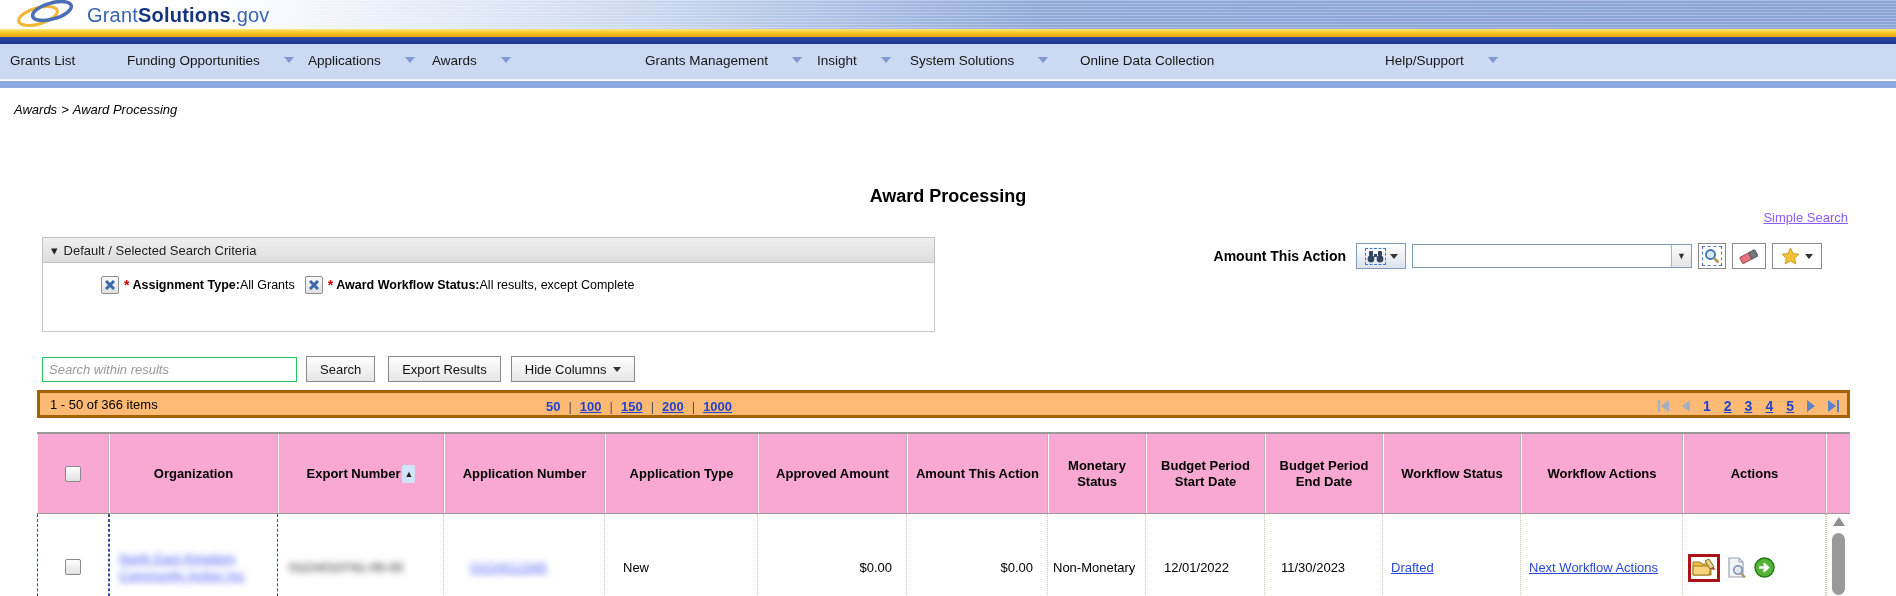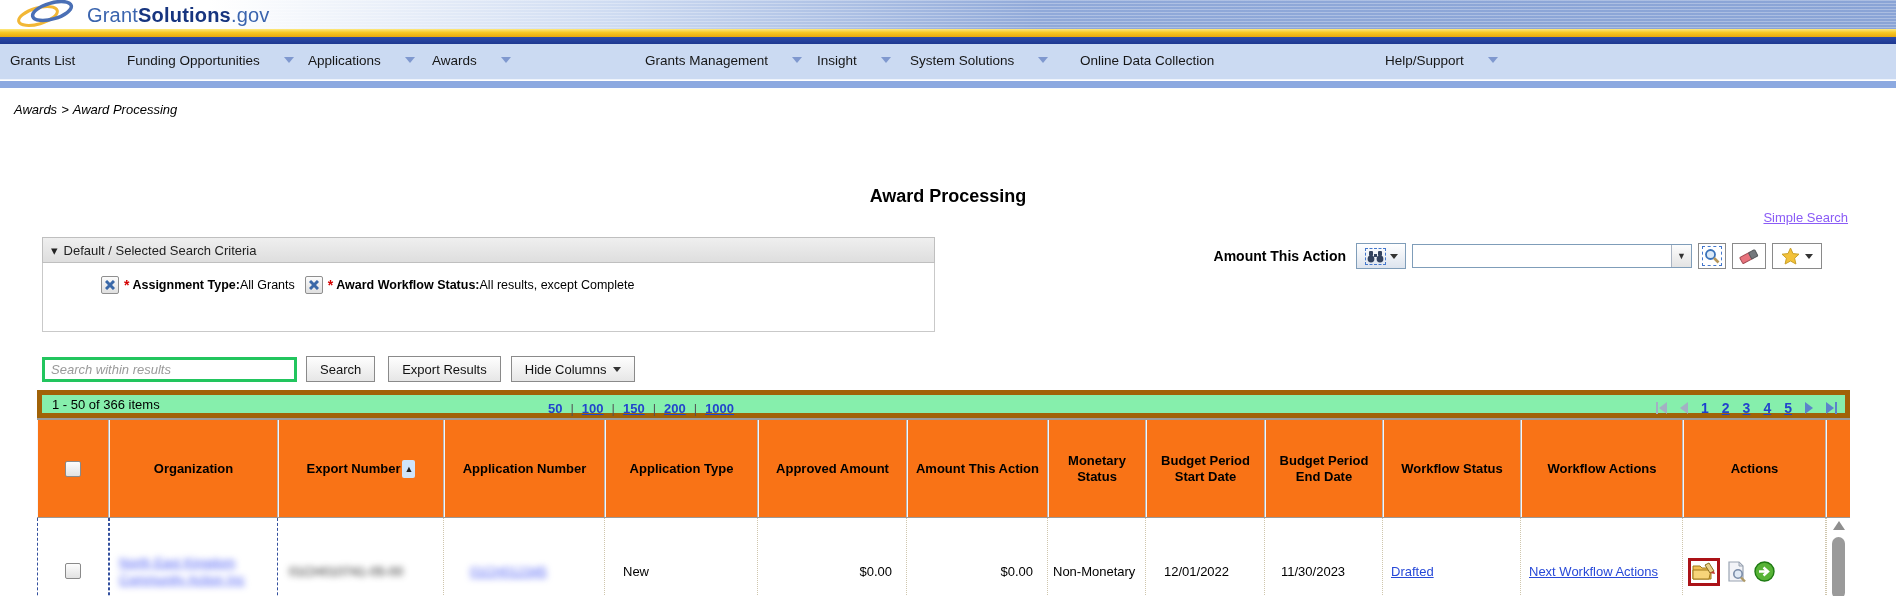--- a/index.html
+++ b/index.html
@@ -64,48 +64,48 @@
     background:linear-gradient(#fdfdfd,#e3e3e3); border-left:1px solid #aab4c2;
     display:flex; align-items:center; justify-content:center; font-size:9px; color:#333; cursor:pointer; }
   .icon-btn { height:26px; border:1px solid #8a8a8a; background:#fff; display:flex;
     align-items:center; justify-content:center; cursor:pointer; }
   .w28{width:28px;} .w34{width:34px;} .w50{width:50px; gap:5px;}
   .mini-caret { width:0;height:0;border-left:4px solid transparent;border-right:4px solid transparent;
     border-top:5px solid #333; }
 
   
   .toolbar { position:absolute; left:42px; top:356px; display:flex; align-items:center; }
-  .search-input { width:255px; height:25px; border:3px solid #22c55e; font-size:13px; padding:0 6px; }
+  .search-input { width:255px; height:25px; border:1px solid #22c55e; font-size:13px; padding:0 6px; }
   .search-input::placeholder { color:#999; font-style:italic; }
   .btn { height:26px; border:1px solid #8a8a8a; background:linear-gradient(#fefefe,#e6e6e6);
     font-size:13px; color:#111; padding:0 13px; display:flex; align-items:center; gap:7px;
     cursor:pointer; font-family:"Liberation Sans", sans-serif; }
   .mlA{margin-left:9px;} .mlB{margin-left:13px;} .mlC{margin-left:10px;}
 
   
   .results { position:absolute; left:37px; top:390px; width:1813px; }
-  .pagebar { position:relative; width:1813px; height:28px; background:#86efac;
-    border:5px solid #a16207; font-size:13px; display:flex; align-items:center; }
+  .pagebar { position:relative; width:1813px; height:28px; background:#fdba74;
+    border:3px solid #a16207; font-size:13px; display:flex; align-items:center; }
   .pagebar-summary { margin-left:10px; color:#000; }
   .sizes { position:absolute; left:506px; top:0; height:26px; display:flex; align-items:center; gap:8px;
     font-weight:bold; }
   .size-link { color:#2244cc; text-decoration:underline; cursor:pointer; }
   .size-active { color:#2244cc; text-decoration:none; cursor:default; }
   .size-sep { color:#555; font-weight:normal; }
   .pager { position:absolute; right:8px; top:0; height:26px; display:flex; align-items:center; gap:13px;
     font-weight:bold; font-size:14px; }
   .pg-num { color:#2244cc; text-decoration:underline; cursor:pointer; }
   .pg-active { color:#1d3fd0; text-decoration:none; cursor:default; }
   .tri { width:0; height:0; border-top:6px solid transparent; border-bottom:6px solid transparent; }
   .tri-l { border-right:8px solid #a3b0c4; } .tri-r { border-left:8px solid #5b83cb; }
   .bar-l { border-left:2px solid #a3b0c4; height:12px; } .bar-r { border-left:2px solid #5b83cb; height:12px; }
   .pgbtn { display:flex; align-items:center; gap:1px; cursor:pointer; }
 
-  .thead { display:flex; width:1813px; height:100px; margin-top:0;
-    background:#f97316; border-top:2px solid #9a9a9a; border-bottom:1px solid #9a9a9a; }
+  .thead { display:flex; width:1813px; height:82px; margin-top:14px;
+    background:#f9a8d4; border-top:2px solid #9a9a9a; border-bottom:1px solid #9a9a9a; }
   .th { display:flex; align-items:center; justify-content:center; text-align:center;
     font-size:13px; font-weight:bold; color:#000; line-height:16px; padding:0 4px;
     border-right:1px solid #b6b6b6; border-left:1px solid #f6f6f6; cursor:pointer; }
   .sort-asc { font-size:9px; background:#cfe4fa; border-radius:2px; padding:1px 2px; margin-left:2px; color:#222; }
 
   .trow { display:flex; width:1813px; height:107px; background:#fff; }
   .td { display:flex; align-items:center; font-size:13px; color:#000;
     border-right:1px dotted #cfc6ad; padding:0 6px; }
   .td.center { justify-content:center; }
   .td.right { justify-content:flex-end; padding-right:14px; }

